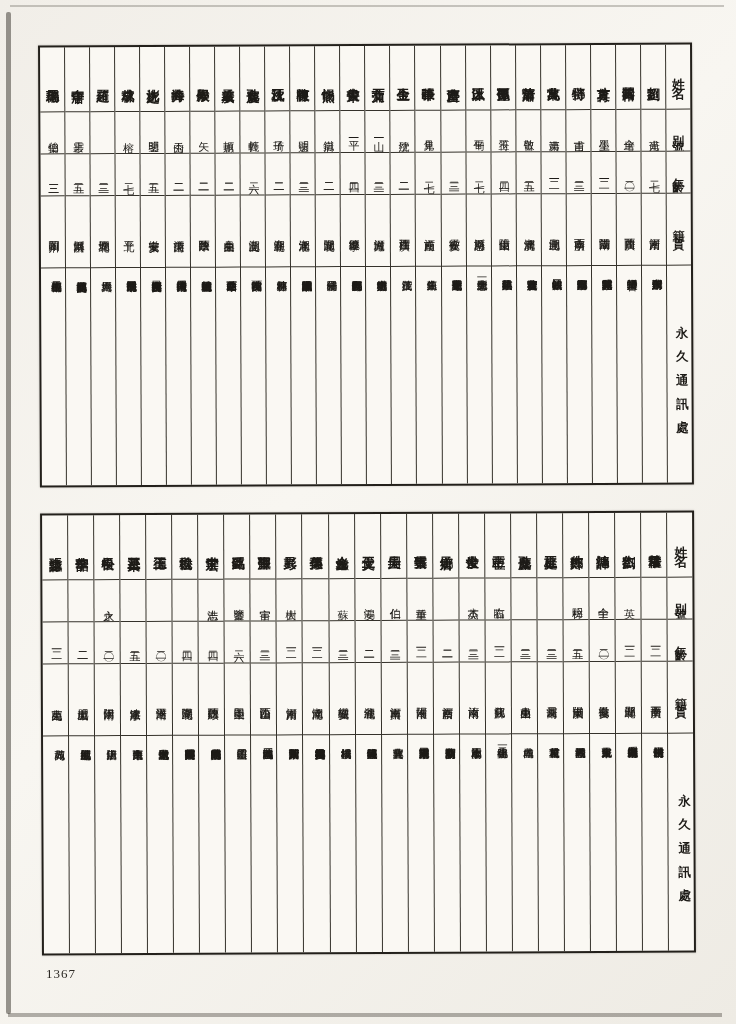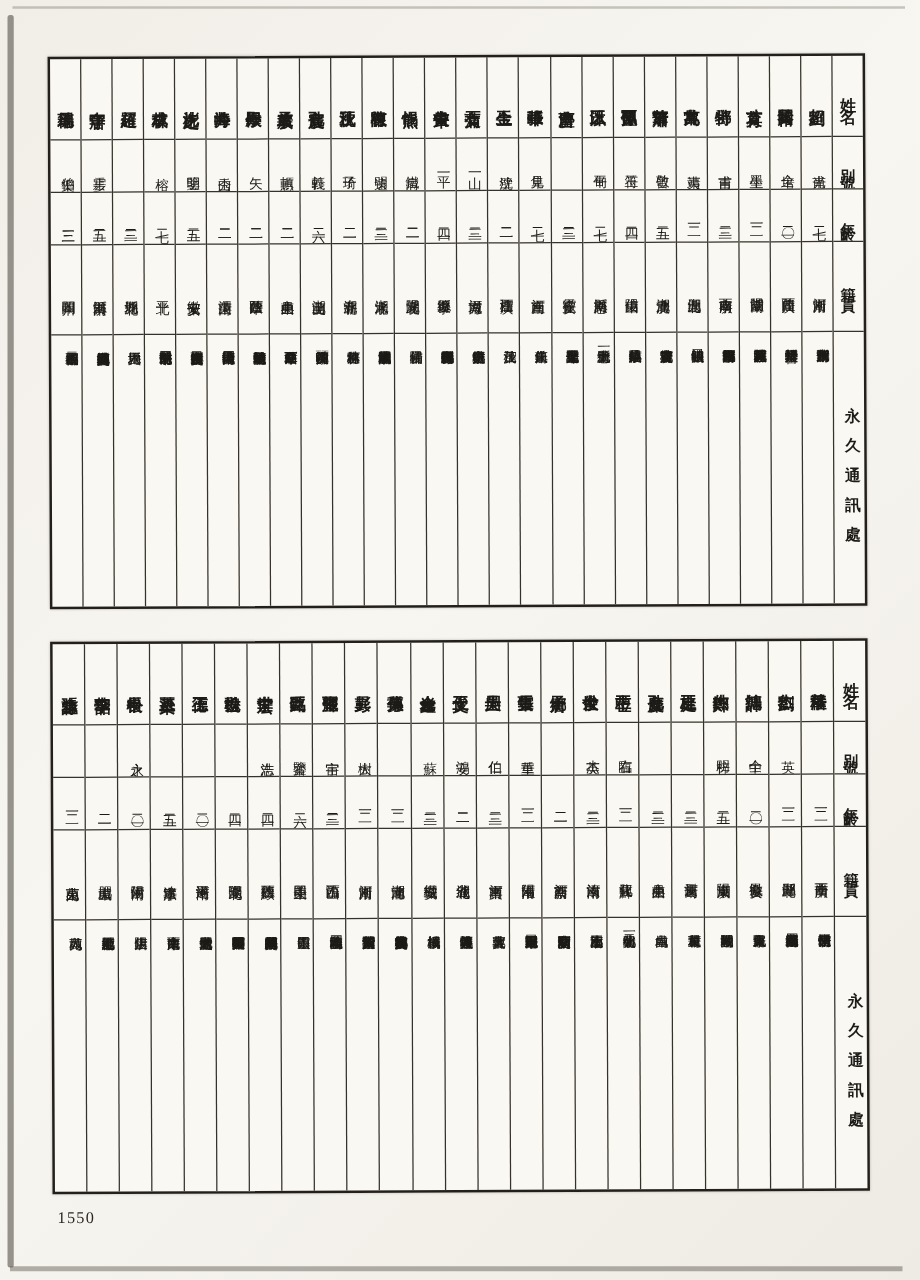--- a/index.html
+++ b/index.html
@@ -483,14 +483,14 @@
           <div class="cell c-alias">別號</div>
           <div class="cell c-age">年齡</div>
           <div class="cell c-native">籍貫</div>
           <div class="cell c-addr">永久通訊處</div>
         </div>
       </div>
     </div>
 
   </div>
 
-  <div class="page-number">1550</div>
+  <div class="page-number">1367</div>
 </div>
 
 </body></html>

